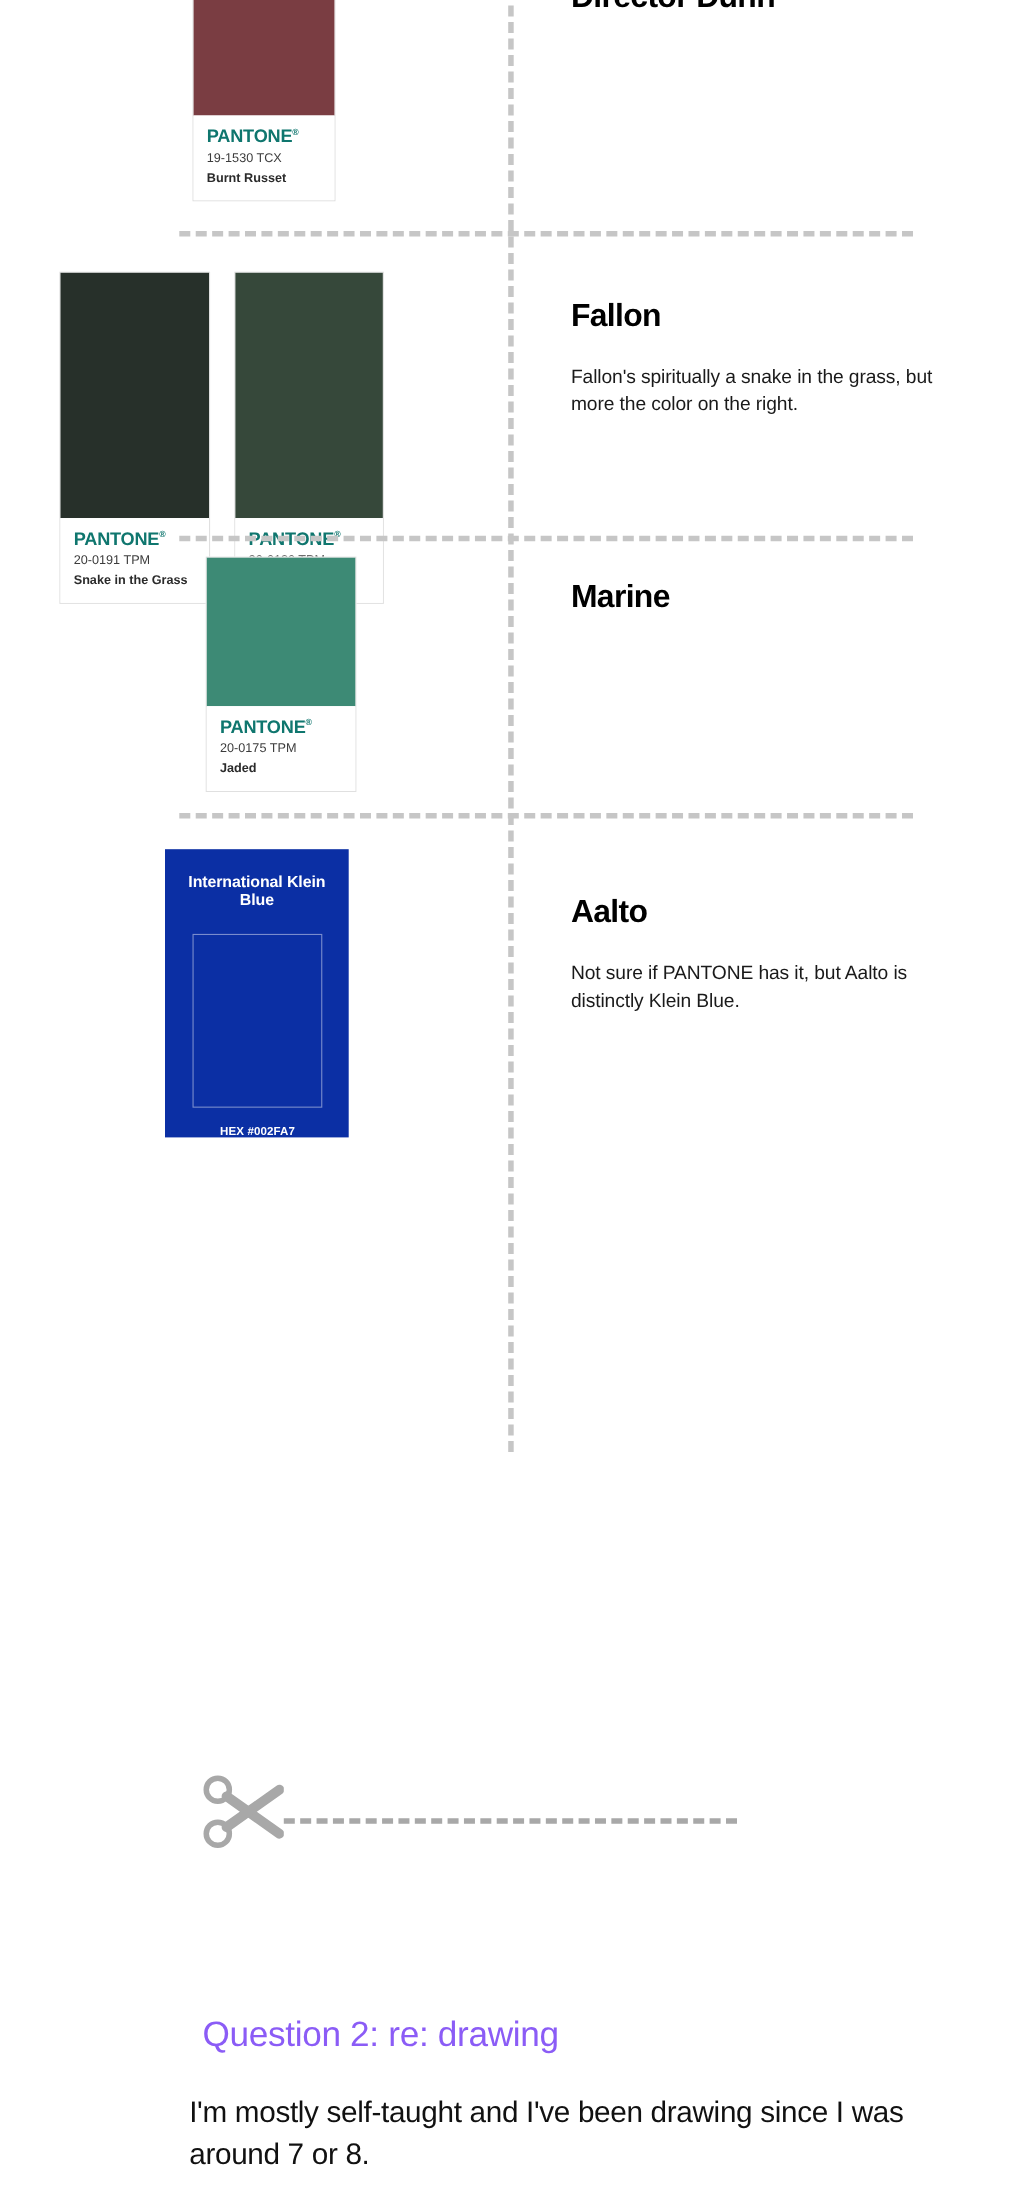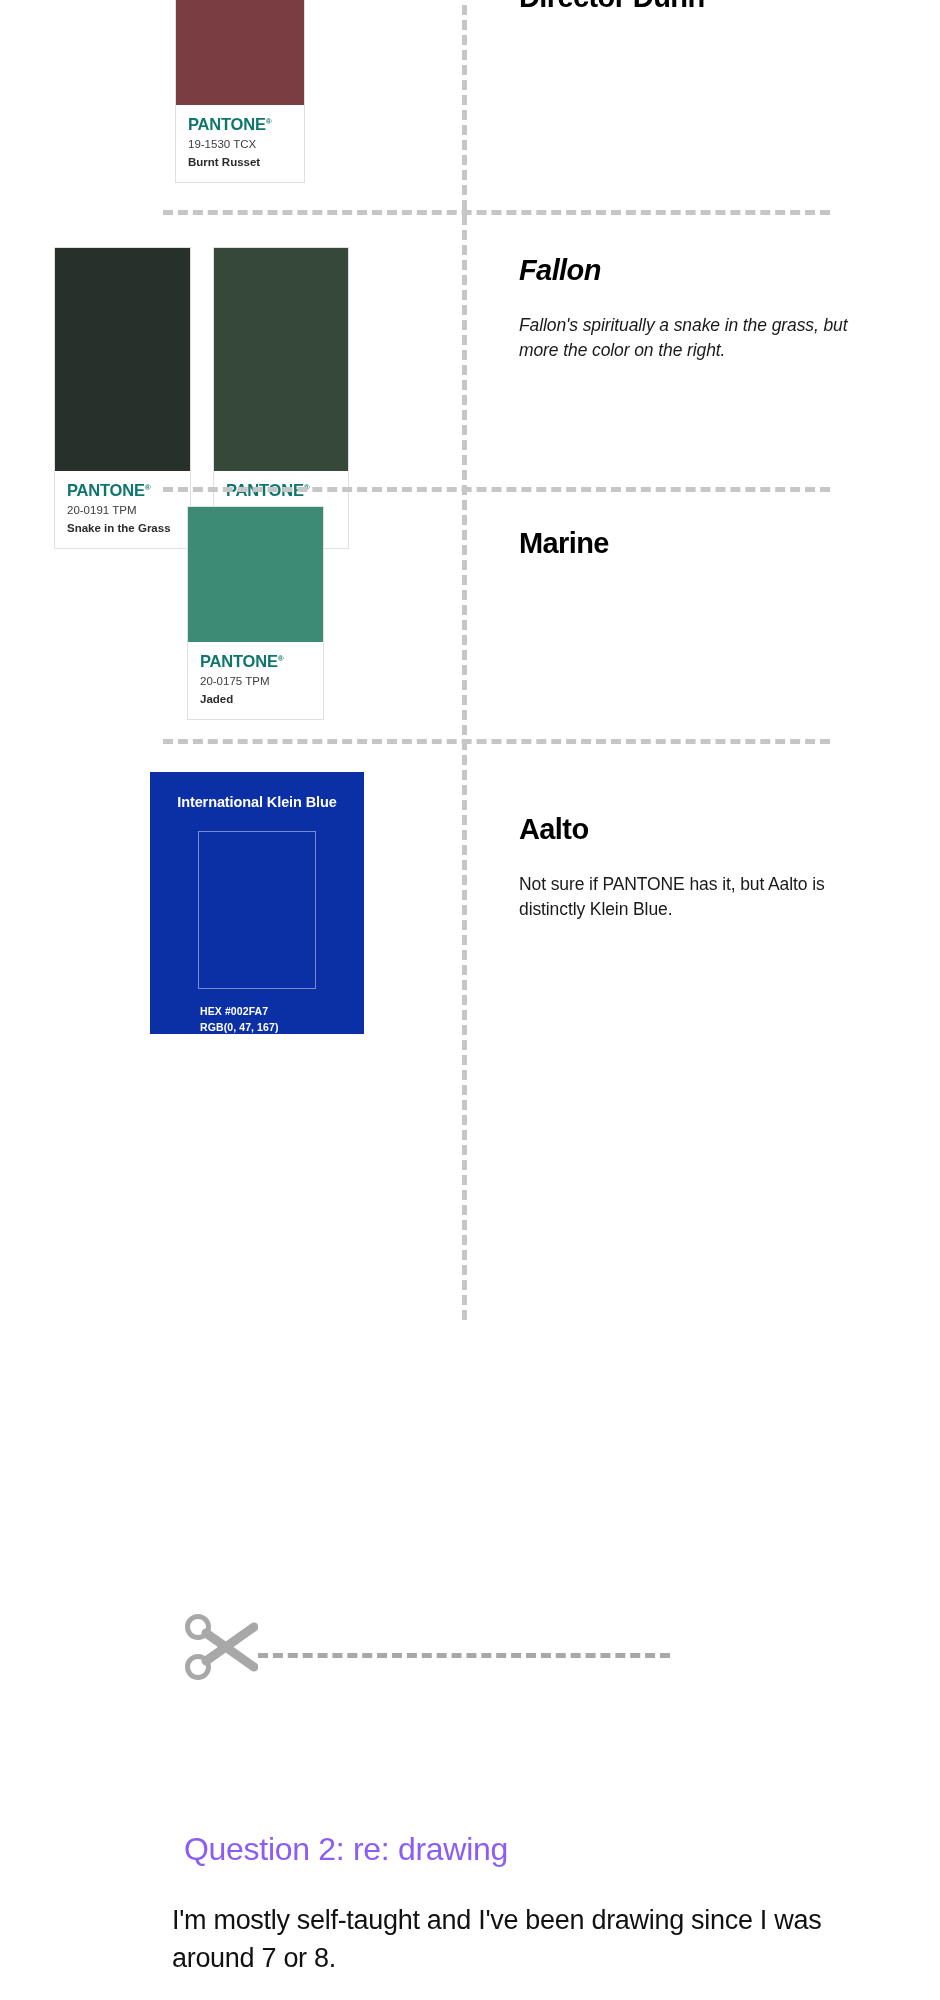--- a/index.html
+++ b/index.html
@@ -197,21 +197,21 @@
 
     <div class="pantone" style="left:213px; top:247px; width:136px;">
       <div class="chip" style="height:223px; background:#36483A;"></div>
       <div class="meta">
         <div class="brand"><span>PANTONE</span><sup>®</sup></div>
         <div class="code">20-0180 TPM</div>
         <div class="cname">Satin Moss</div>
       </div>
     </div>
 
-    <div class="block" style="top:255px;font-style:italic;">
+    <div class="block" style="top:272px;">
       <h2>Fallon</h2>
       <p>Fallon's spiritually a snake in the grass, but more the color on the right.</p>
     </div>
   </div>
 
   <div class="hrule" style="top:487px;"></div>
 
   <div class="row">
 
     <div class="pantone" style="left:187px; top:506px; width:137px;">
@@ -225,21 +225,21 @@
 
     <div class="block" style="top:528px;">
       <h2>Marine</h2>
     </div>
   </div>
 
   <div class="hrule" style="top:739px;"></div>
 
   <div class="row">
 
-    <div class="klein" style="left:150px; top:772px; width:214px; height:262px;">
+    <div class="klein" style="left:150px; top:772px; width:167px; height:262px;">
       <div class="ktitle">International Klein Blue</div>
       <div class="kframe"></div>
       <div class="kmeta">
         <div class="khex">HEX #002FA7</div>
         <div class="krgb">RGB(0, 47, 167)</div>
         <div class="kcredit">colorxs.com</div>
       </div>
     </div>
 
     <div class="block" style="top:814px;">

